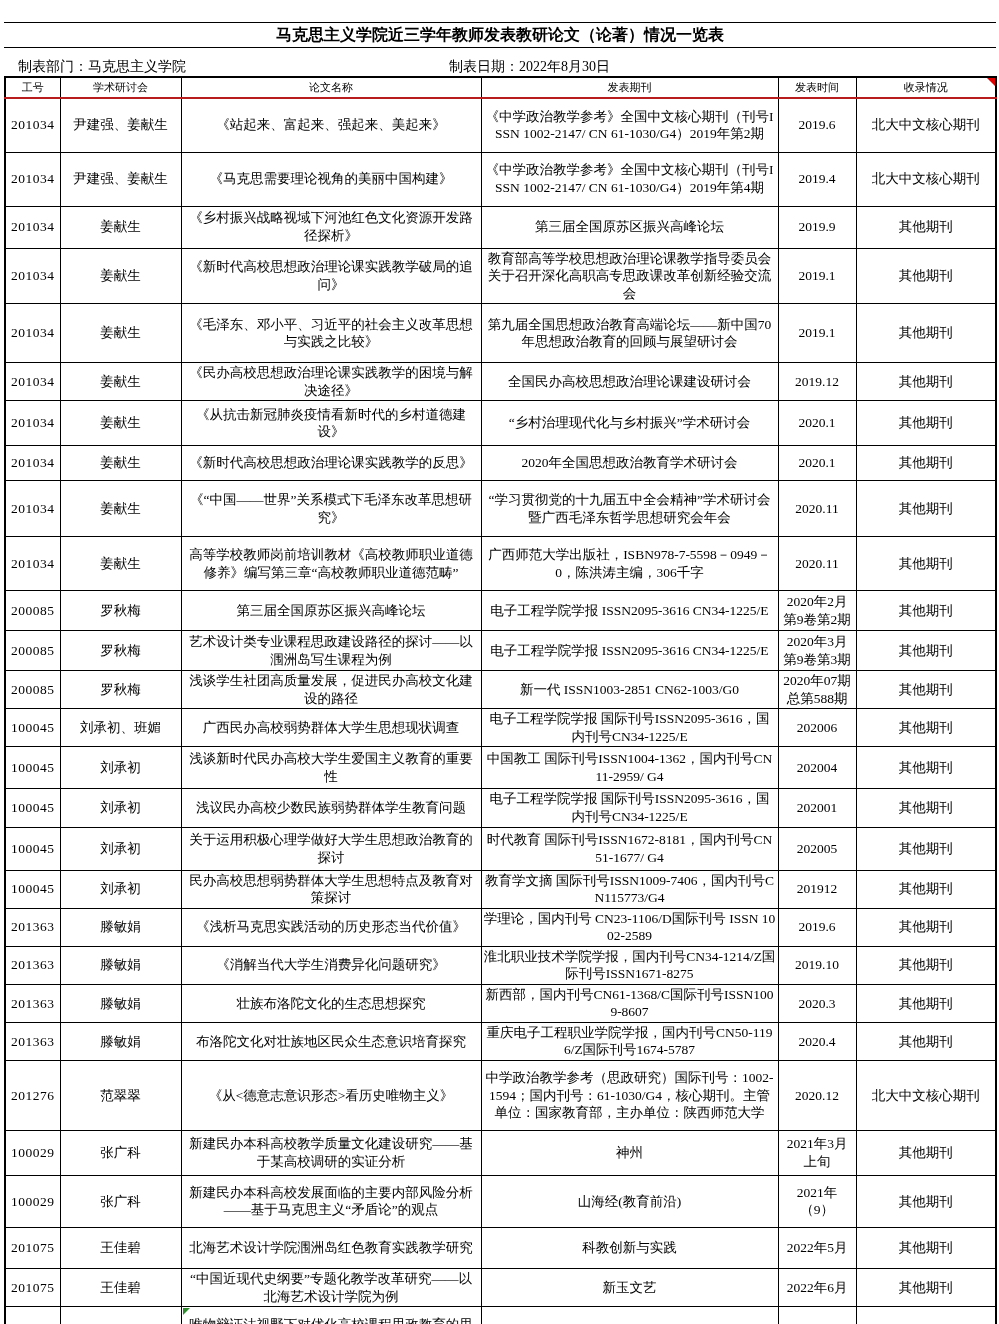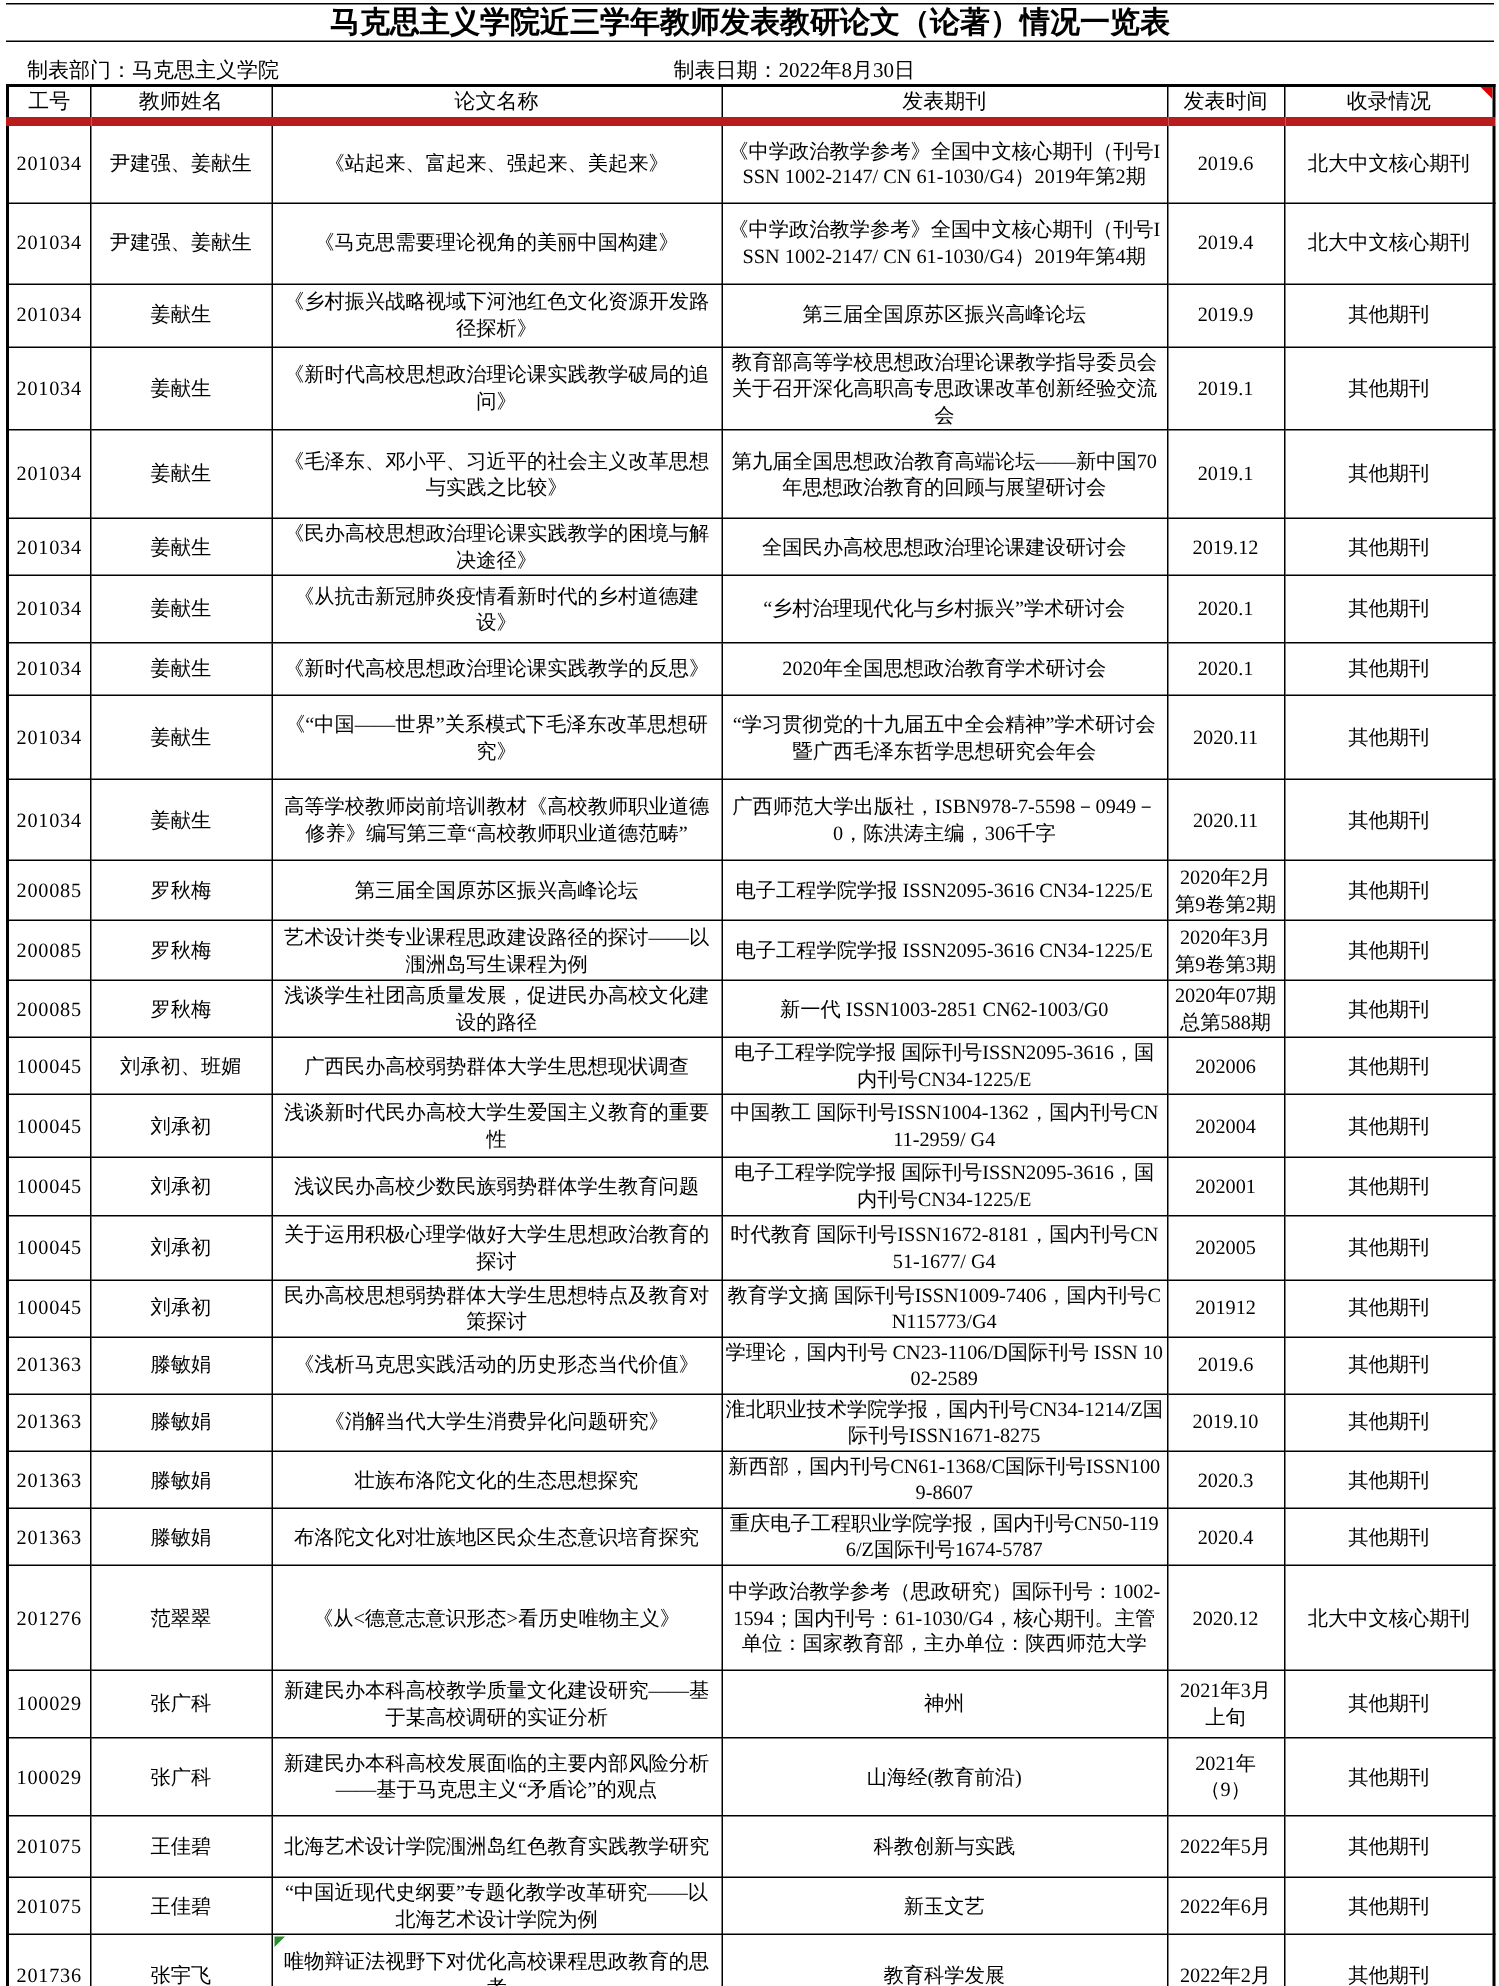--- a/index.html
+++ b/index.html
@@ -13,24 +13,25 @@
     width:999px;
     box-sizing:border-box;
     padding:2px 3px 0 4px;
     background:#fff;
   }
   .doc-title{
     border-top:1px solid #000;
     border-bottom:1px solid #000;
     text-align:center;
     font-weight:bold;
-    font-size:20px;
+    font-size:16px;
     line-height:24px;
     height:24px;
     overflow:hidden;
+    margin-top:20px;
   }
   .info-row{
     display:flex;
     align-items:flex-end;
     height:28px;
     font-size:14px;
   }
   .info-row .dep{flex:0 0 445px;padding-left:14px;box-sizing:border-box;}
   .info-row .aut{flex:0 0 333px;}
   .info-row .dat{flex:1;}
@@ -44,23 +45,23 @@
     border:1px solid #000;
     padding:1px 2px;
     text-align:center;
     vertical-align:middle;
     word-break:break-all;
     overflow:hidden;
     position:relative;
   }
   table.sheet thead th{
     font-weight:normal;
-    font-size:14px;
+    font-size:11px;
     height:17px;
-    border-bottom:6px solid #b91c1c;
+    border-bottom:2px solid #b91c1c;
   }
   table.sheet td{font-size:13.5px;line-height:1.3;}
   td.c-employee_id{font-size:12.5px;letter-spacing:0.5px;}
   td.c-journal{font-size:13px;}
   td.c-publish_date{font-size:12.8px;}
   td.c-index_status{font-size:13px;}
   td.align-left{text-align:left;margin-top:16px;}
   .red-tri{
     position:absolute;top:0;right:0;width:0;height:0;display:block;
     border-left:8px solid transparent;
@@ -89,21 +90,21 @@
       <col style="width:55px">
       <col style="width:121px">
       <col style="width:300px">
       <col style="width:297px">
       <col style="width:78px">
       <col style="width:140px">
     </colgroup>
     <thead>
       <tr>
           <th><span>工号</span></th>
-          <th><span>教师姓名</span></th>
+          <th><span>学术研讨会</span></th>
           <th><span>论文名称</span></th>
           <th><span>发表期刊</span></th>
           <th><span>发表时间</span></th>
           <th><span>收录情况</span><i class="red-tri"></i></th>
         </tr>
     </thead>
     <tbody>
         <tr style="height: 54px;">
           <td class="c-employee_id"><span>201034</span></td>
           <td class="c-teachers"><span>尹建强、姜献生</span></td>

